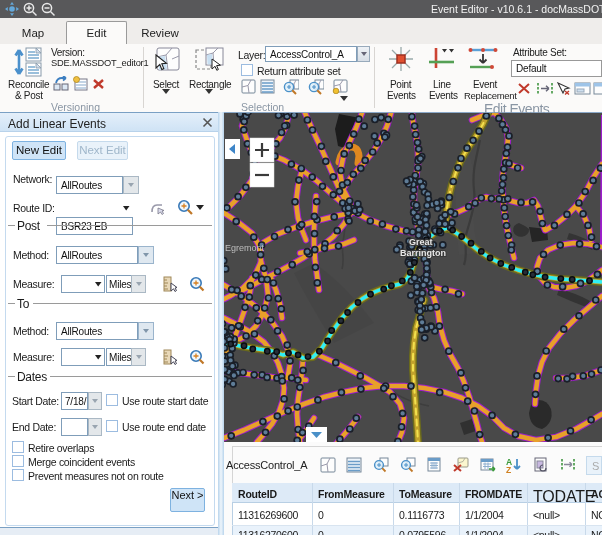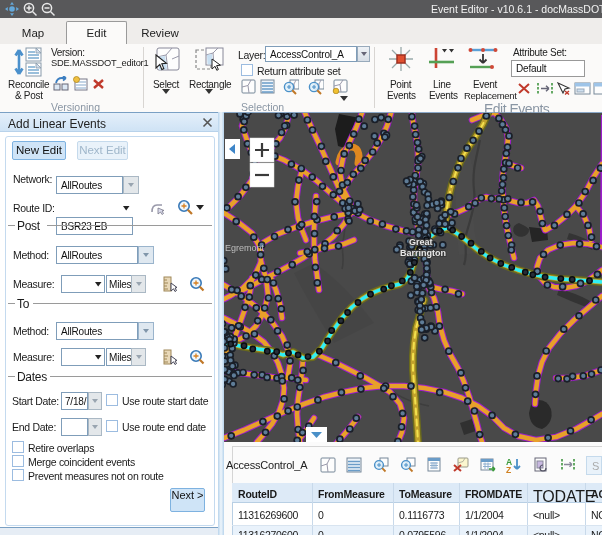--- a/index.html
+++ b/index.html
@@ -152,21 +152,21 @@
     <circle cx="15" cy="4" r="2" fill="#d04838"></circle>
     <circle cx="27.5" cy="4" r="2" fill="#d04838"></circle>
     <path d="M15,8 L15,17 M15,17 L11.5,13.5 M15,17 L18.5,13.5" stroke="#333" stroke-width="1.8" fill="none"></path>
     <path d="M2,21 L24,21" stroke="#55a055" stroke-width="2.4"></path>
     <circle cx="24" cy="21" r="2" fill="#d04838"></circle>
   </svg>
 <div class="tlbl" style="left:473px;top:79px;color:#222;font-size:10px">Event</div>
 <div class="tlbl" style="left:464px;top:90px;color:#222;font-size:9.5px">Replacement</div>
 <div class="glbl" style="left:484px;top:101px;font-size:14px;letter-spacing:-0.5px">Edit Events</div>
 <div class="tlbl" style="left:513px;top:47px;color:#222">Attribute Set:</div>
-<div class="combo" style="left:511px;top:60px;width:74px;height:17px;border-color:#999">Default</div>
+<div class="combo" style="left:511px;top:60px;width:91px;height:17px;border-color:#999">Default</div>
 <svg style="position:absolute;left:517px;top:82px" width="15" height="13" viewBox="0 0 15 13">
     <path d="M2,2 L12,11 M12,2 L2,11" stroke="#c0392b" stroke-width="2"></path>
   </svg>
 <svg style="position:absolute;left:536px;top:82px" width="18" height="13" viewBox="0 0 18 13">
     <path d="M2,1 L2,12 M16,1 L16,12" stroke="#55a055" stroke-width="1.8" stroke-dasharray="2.5 1.5"></path>
     <path d="M5,6.5 L13,6.5 M13,6.5 L10,3.8 M13,6.5 L10,9.2" stroke="#667" stroke-width="1.5" fill="none"></path>
   </svg>
 <svg style="position:absolute;left:556px;top:82px" width="15" height="13" viewBox="0 0 15 13">
     <path d="M2,1 L7,11 L9,7 L13,6 Z" fill="#fff" stroke="#333" stroke-width="1.1"></path>
     <path d="M9,9 L13,12.5 M13,9 L9,12.5" stroke="#c0392b" stroke-width="1.4"></path>

